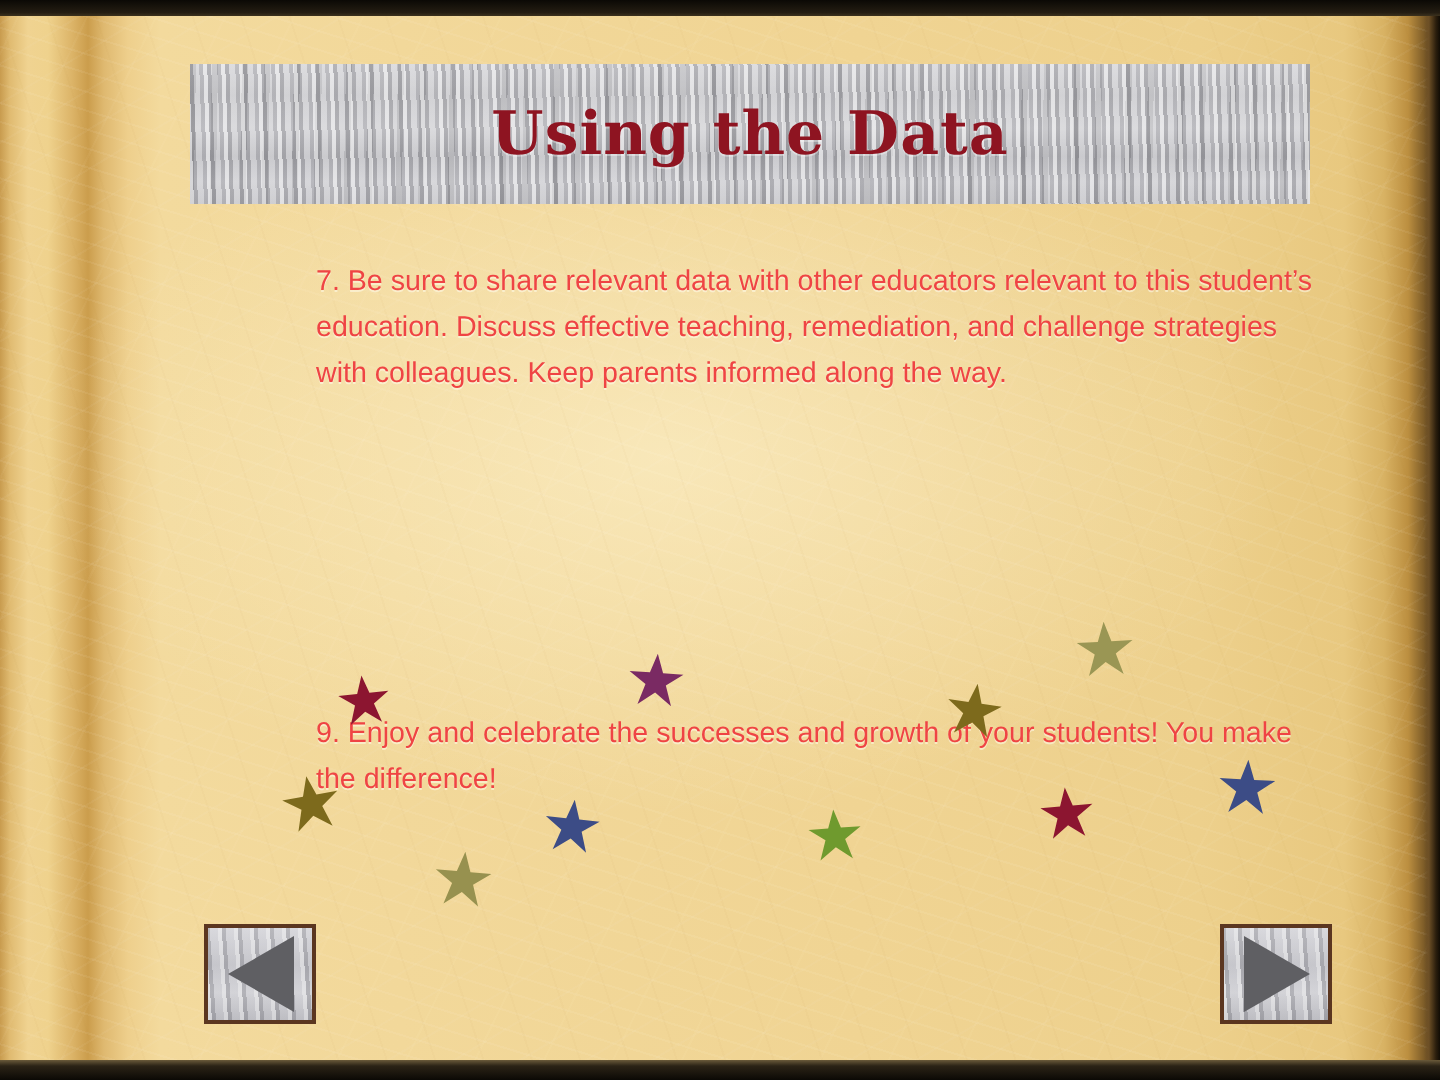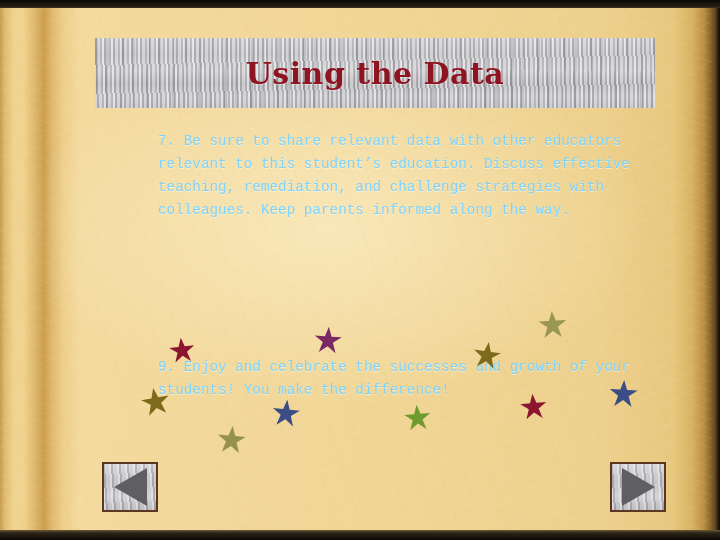--- a/index.html
+++ b/index.html
@@ -74,21 +74,21 @@
       repeating-linear-gradient(17deg, rgba(255,255,255,0.20) 0px, rgba(255,255,255,0.20) 1px, rgba(255,255,255,0) 1px, rgba(255,255,255,0) 9px),
       repeating-linear-gradient(-31deg, rgba(255,255,255,0.14) 0px, rgba(255,255,255,0.14) 1px, rgba(255,255,255,0) 1px, rgba(255,255,255,0) 17px),
       repeating-linear-gradient(72deg, rgba(160,120,50,0.10) 0px, rgba(160,120,50,0.10) 1px, rgba(160,120,50,0) 1px, rgba(160,120,50,0) 23px),
       repeating-linear-gradient(-64deg, rgba(255,255,255,0.10) 0px, rgba(255,255,255,0.10) 1px, rgba(255,255,255,0) 1px, rgba(255,255,255,0) 31px);
     pointer-events: none;
   }
 
   
   .banner {
     position: absolute;
-    left: 95px; top: 38px;
+    left: 95px; top: 32px;
     width: 560px; height: 70px;
     background:
       repeating-linear-gradient(88deg,
         rgba(255,255,255,0.55) 0px, rgba(255,255,255,0.55) 2px,
         rgba(120,120,125,0.30) 2px, rgba(120,120,125,0.30) 4px,
         rgba(255,255,255,0.30) 4px, rgba(255,255,255,0.30) 7px,
         rgba(145,145,150,0.25) 7px, rgba(145,145,150,0.25) 9px),
       repeating-linear-gradient(91deg,
         rgba(90,90,95,0.22) 0px, rgba(90,90,95,0.22) 3px,
         rgba(230,230,235,0.18) 3px, rgba(230,230,235,0.18) 11px,
@@ -107,24 +107,24 @@
     letter-spacing: 0.5px;
     white-space: nowrap;
     text-shadow: 0 1px 0 rgba(255,255,255,0.35);
   }
 
   
   .body-text {
     position: absolute;
     left: 158px;
     width: 500px;
-    font-family: Liberation Mono, monospace;
+    font-family: Liberation Sans, sans-serif;
     font-size: 14.3px;
     line-height: 23px;
-    color: #7dd3fc;
+    color: #ef4444;
     text-shadow: 0 1px 0 rgba(255,252,235,0.55);
   }
   #para-7 { top: 130px; }
   #para-8 { top: 245px; }
   #para-9 { top: 356px; width: 492px; }
 
   
   .star {
     position: absolute;
     display: block;

